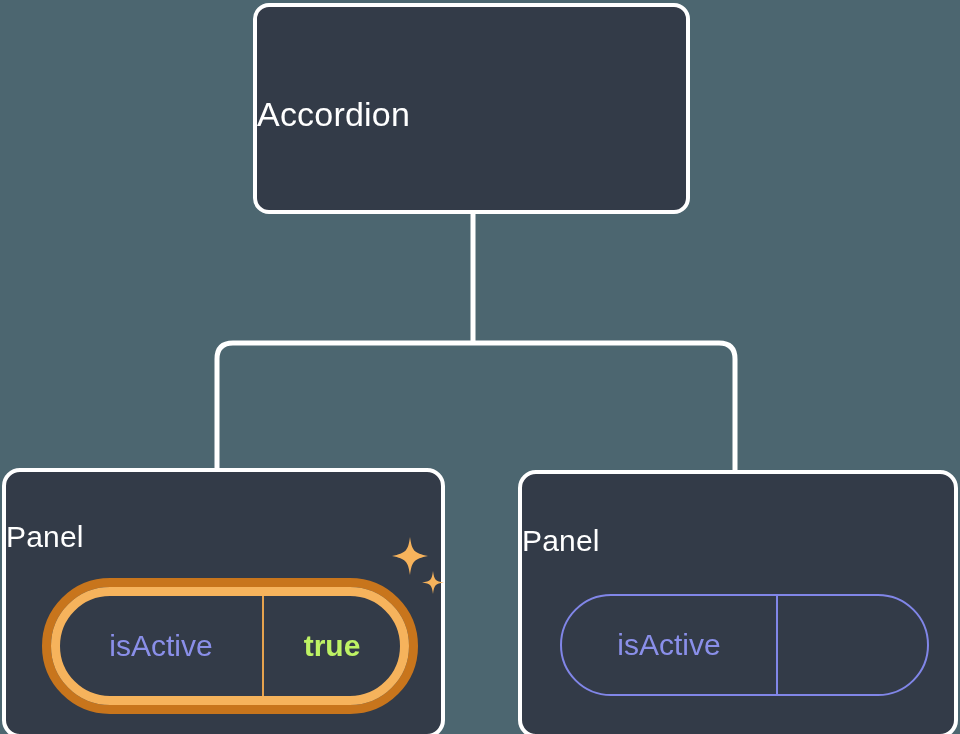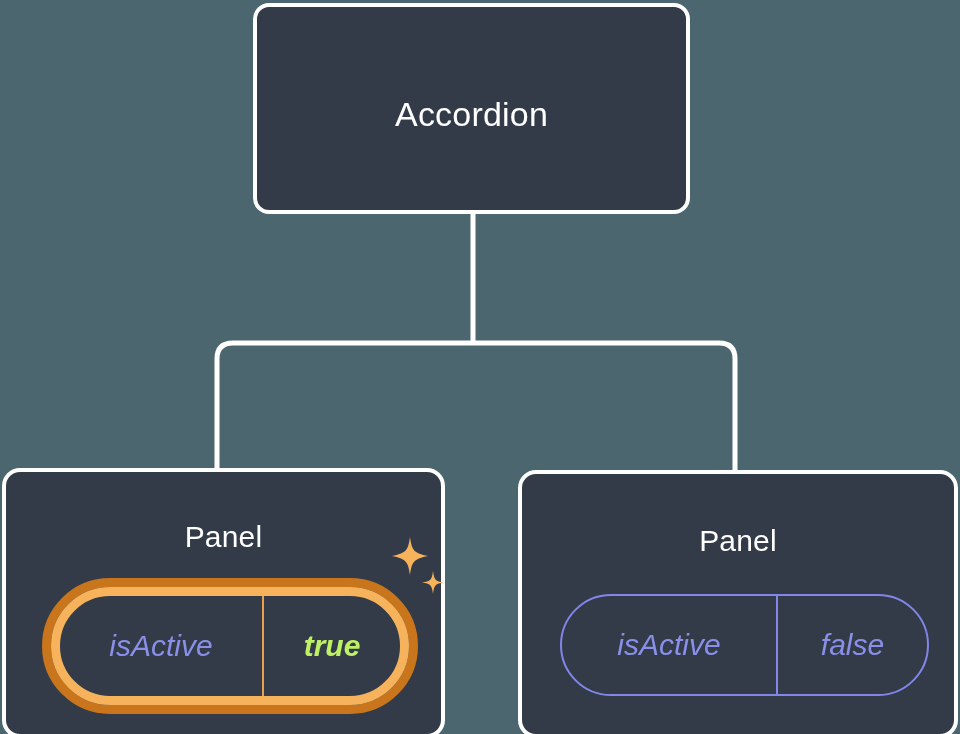--- a/index.html
+++ b/index.html
@@ -55,21 +55,20 @@
     top: 470px;
     width: 440px;
     height: 268px;
     border-radius: 18px;
   }
 
   .node-title {
     position: absolute;
     left: 0;
     right: 0;
-    text-align: center;
     color: #ffffff;
     font-weight: 400;
     letter-spacing: 0.2px;
     white-space: nowrap;
   }
   .node-root .node-title {
     top: 88px;
     font-size: 34px;
   }
   .node-left .node-title {
@@ -81,21 +80,20 @@
     font-size: 30px;
   }
 
   
   .pill {
     position: absolute;
     box-sizing: border-box;
     display: flex;
     align-items: stretch;
     border-radius: 999px;
-    font-style: italic;
   }
   .pill-cell {
     display: flex;
     align-items: center;
     justify-content: center;
     box-sizing: border-box;
     white-space: nowrap;
   }
 
   
@@ -193,17 +191,16 @@
   <svg class="sparkles" viewBox="0 0 62 72" width="62" height="72" aria-hidden="true">
     <path d="M24,4 C26,18 28,20 42,23 C28,26 26,28 24,42 C22,28 20,26 6,23 C20,20 22,18 24,4 Z" fill="#f7b35c"></path>
     <path d="M47,38 C48.2,47 49.4,48.2 58,49.5 C49.4,50.8 48.2,52 47,61 C45.8,52 44.6,50.8 36,49.5 C44.6,48.2 45.8,47 47,38 Z" fill="#f7b35c"></path>
   </svg>
 
   <div class="node node-right">
     <div class="node-title">Panel</div>
 
     <div class="pill pill-plain">
       <div class="pill-cell pill-key">isActive</div>
-      <div class="pill-cell pill-val">false</div>
     </div>
   </div>
 
 </div>
 
 </body></html>

